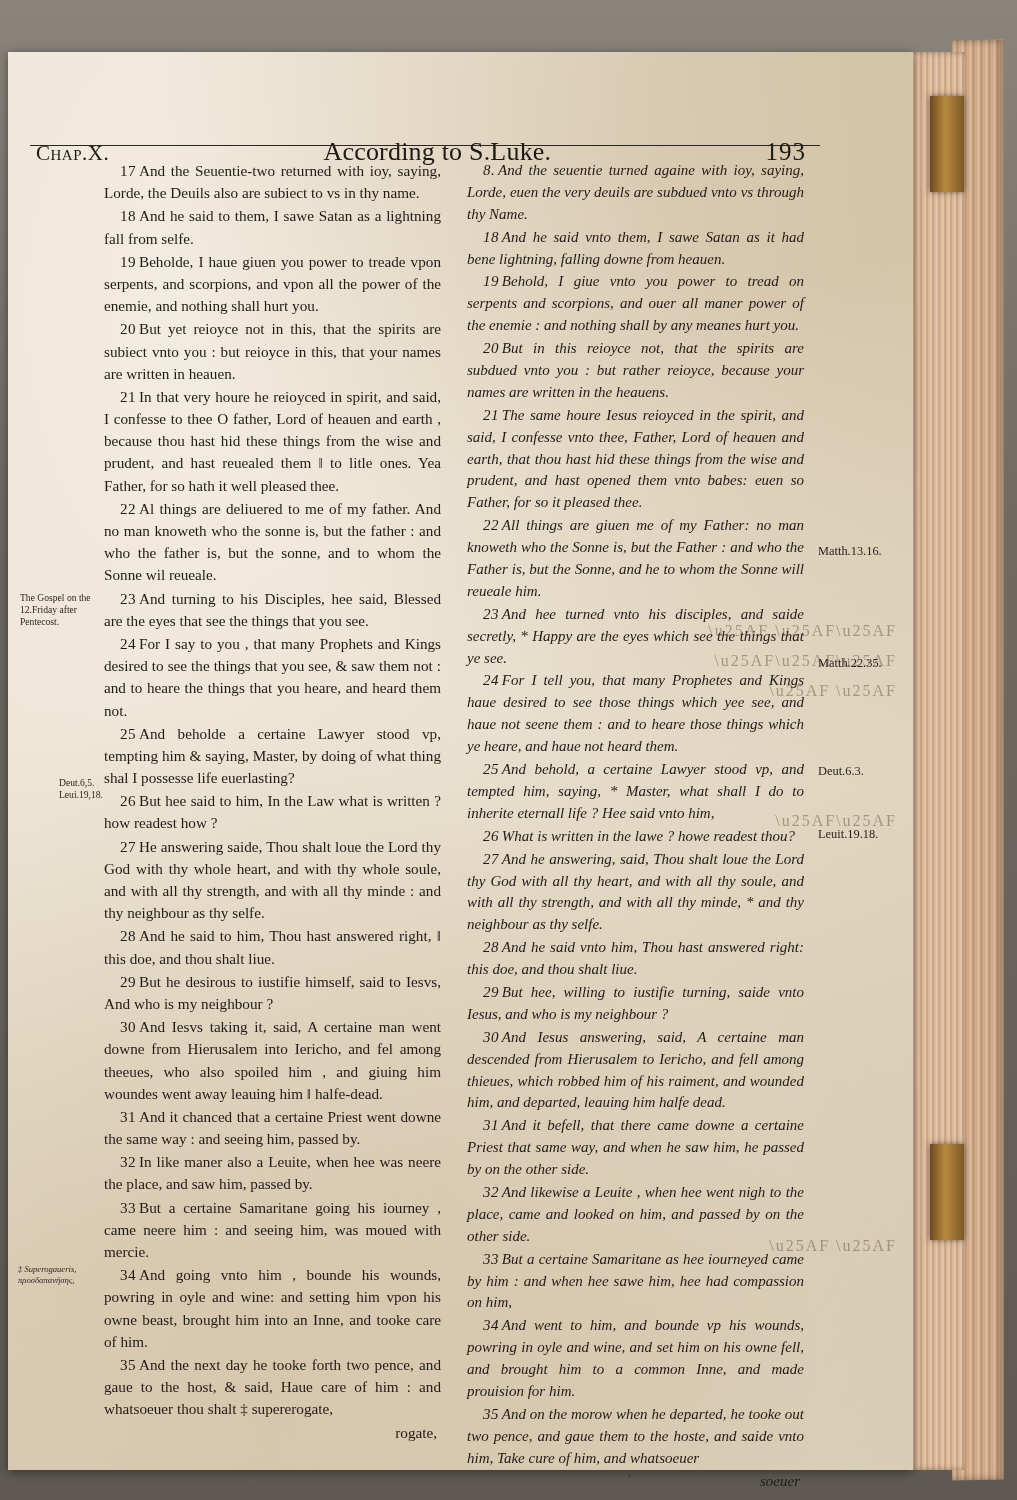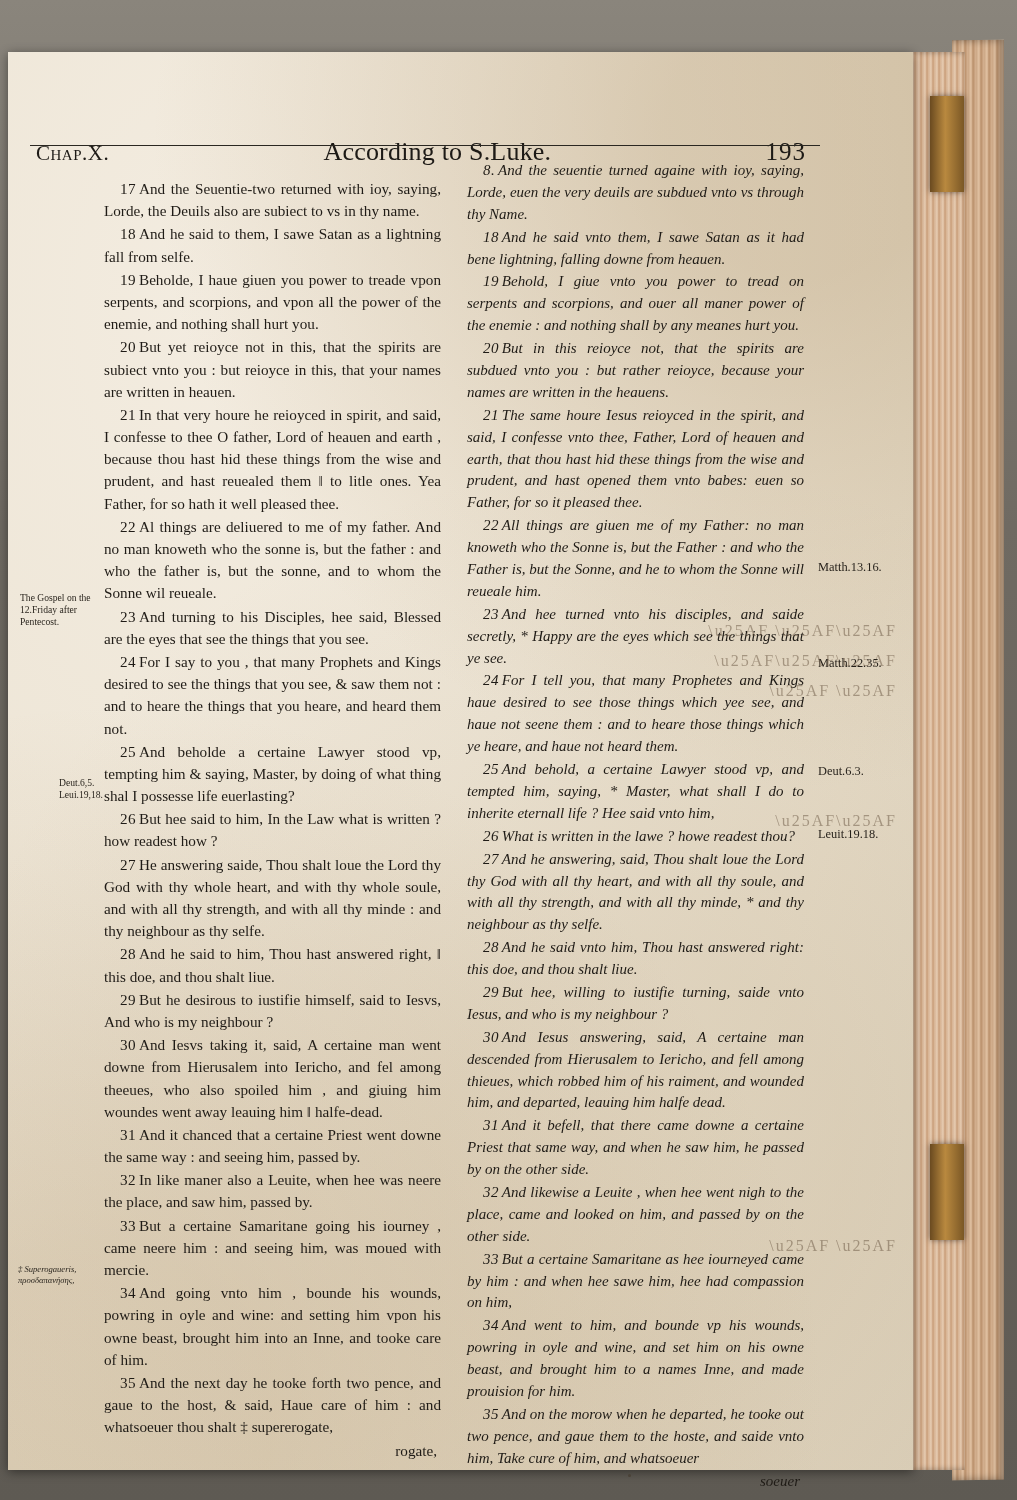--- a/index.html
+++ b/index.html
@@ -121,21 +121,21 @@
     display: flex;
     gap: 26px;
   }
   .col {
     width: 337px;
     color: #1f1b16;
     font-size: 15.2px;
     line-height: 1.46;
     text-align: justify;
   }
-  .col.roman { font-family: "Liberation Serif", serif; margin-top: 18px; }
+  .col.roman { font-family: "Liberation Serif", serif; }
   .col.italic {
     font-family: "Liberation Serif", serif;
     font-style: italic;
     font-size: 15px;
   }
   .v {
     margin: 0 0 1px 0;
     text-indent: 16px;
   }
   .v .num {
@@ -215,21 +215,21 @@
         <div class="running-title">According to S.Luke.</div>
         <div class="folio">193</div>
       </div>
     </div>
     <div class="rule"></div>
 
     <div class="margin-note left" style="top:540px;">The Gospel on the 12.Friday after Pentecost.</div>
     <div class="margin-note left" style="top:725px;margin-left:39px;">Deut.6,5. Leui.19,18.</div>
     <div class="margin-greek" style="top:1212px;">‡ Superogaueris, προσδαπανήσης,</div>
 
-    <div class="margin-ref" style="left:810px; top:492px;margin-top:16px;">Matth.13.16.</div>
+    <div class="margin-ref" style="left:810px; top:492px;">Matth.13.16.</div>
     <div class="margin-ref" style="left:810px; top:604px;text-align:right;">Matth.22.35.</div>
     <div class="margin-ref" style="left:810px; top:712px;">Deut.6.3.</div>
     <div class="margin-ref" style="left:810px; top:775px;">Leuit.19.18.</div>
 
     <div class="columns">
 
       <div class="col roman">
         <p class="v"><span class="num">17</span><span>And the Seuentie-two returned with ioy, saying, Lorde, the Deuils also are subiect to vs in thy name.</span></p>
         <p class="v"><span class="num">18</span><span>And he said to them, I sawe Satan as a lightning fall from selfe.</span></p>
         <p class="v"><span class="num">19</span><span>Beholde, I haue giuen you power to treade vpon serpents, and scorpions, and vpon all the power of the enemie, and nothing shall hurt you.</span></p>
@@ -263,21 +263,21 @@
         <p class="v"><span class="num">24</span><span>For I tell you, that many Prophetes and Kings haue desired to see those things which yee see, and haue not seene them : and to heare those things which ye heare, and haue not heard them.</span></p>
         <p class="v"><span class="num">25</span><span>And behold, a certaine Lawyer stood vp, and tempted him, saying, * Master, what shall I do to inherite eternall life ? Hee said vnto him,</span></p>
         <p class="v"><span class="num">26</span><span>What is written in the lawe ? howe readest thou?</span></p>
         <p class="v"><span class="num">27</span><span>And he answering, said, Thou shalt loue the Lord thy God with all thy heart, and with all thy soule, and with all thy strength, and with all thy minde, * and thy neighbour as thy selfe.</span></p>
         <p class="v"><span class="num">28</span><span>And he said vnto him, Thou hast answered right: this doe, and thou shalt liue.</span></p>
         <p class="v"><span class="num">29</span><span>But hee, willing to iustifie turning, saide vnto Iesus, and who is my neighbour ?</span></p>
         <p class="v"><span class="num">30</span><span>And Iesus answering, said, A certaine man descended from Hierusalem to Iericho, and fell among thieues, which robbed him of his raiment, and wounded him, and departed, leauing him halfe dead.</span></p>
         <p class="v"><span class="num">31</span><span>And it befell, that there came downe a certaine Priest that same way, and when he saw him, he passed by on the other side.</span></p>
         <p class="v"><span class="num">32</span><span>And likewise a Leuite , when hee went nigh to the place, came and looked on him, and passed by on the other side.</span></p>
         <p class="v"><span class="num">33</span><span>But a certaine Samaritane as hee iourneyed came by him : and when hee sawe him, hee had compassion on him,</span></p>
-        <p class="v"><span class="num">34</span><span>And went to him, and bounde vp his wounds, powring in oyle and wine, and set him on his owne beast, and brought him to a names Inne, and made prouision for him.</span></p>
+        <p class="v"><span class="num">34</span><span>And went to him, and bounde vp his wounds, powring in oyle and wine, and set him on his owne fell, and brought him to a common Inne, and made prouision for him.</span></p>
         <p class="v"><span class="num">35</span><span>And on the morow when he departed, he tooke out two pence, and gaue them to the hoste, and saide vnto him, Take cure of him, and whatsoeuer</span></p>
         <p class="v catchword">soeuer</p>
       </div>
     </div>
 
     <div class="ghost" style="top:570px;">\u25AF \u25AF\u25AF</div>
     <div class="ghost" style="top:600px;">\u25AF\u25AF\u25AF</div>
     <div class="ghost" style="top:630px;">\u25AF \u25AF</div>
     <div class="ghost" style="top:760px;">\u25AF\u25AF</div>
     <div class="ghost" style="top:1185px;">\u25AF \u25AF</div>

